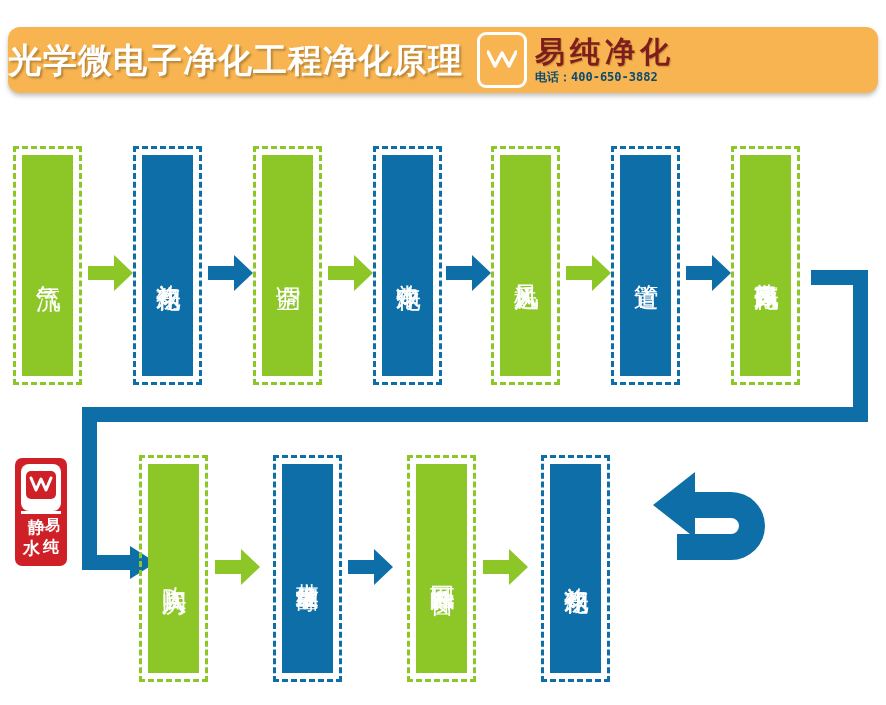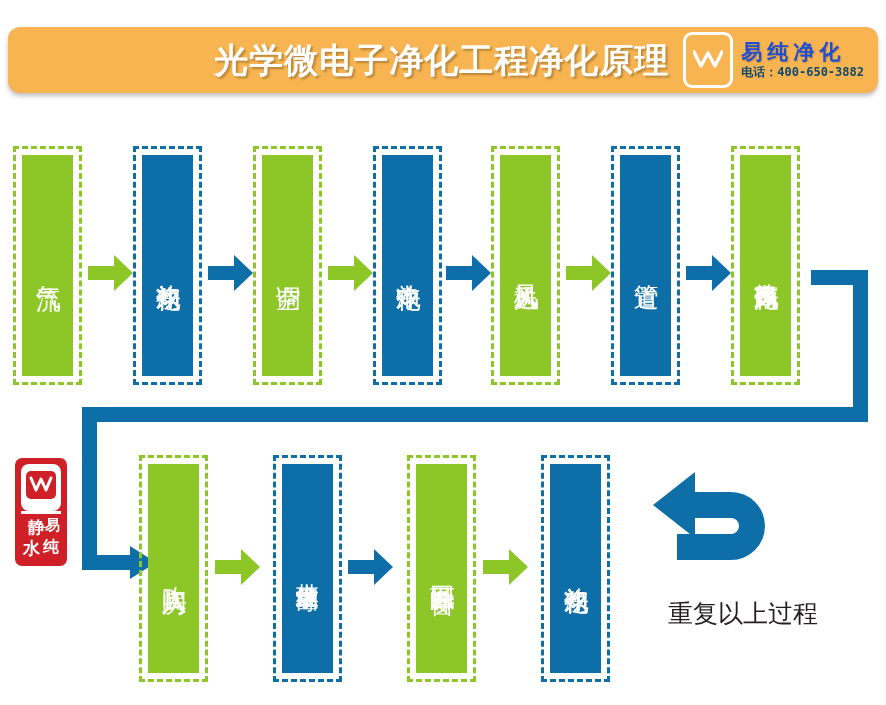--- a/index.html
+++ b/index.html
@@ -23,21 +23,20 @@
     position: absolute;
     left: 8px;
     top: 27px;
     width: 870px;
     height: 66px;
     background: #F7B450;
     border-radius: 12px;
     box-shadow: 0 3px 4px rgba(120,120,120,0.45);
     display: flex;
     align-items: center;
-    justify-content: flex-end;
     padding-right: 10px;
     box-sizing: border-box;
   }
   #banner-title {
     font-size: 34px;
     font-weight: bold;
     color: #ffffff;
     letter-spacing: 1px;
     text-shadow: 2px 2px 2px rgba(110,80,30,0.45);
     white-space: nowrap;
@@ -53,22 +52,22 @@
   #brand-mark {
     width: 44px;
     height: 50px;
     border: 3px solid #ffffff;
     border-radius: 9px;
     position: relative;
     flex: none;
   }
   #brand-text { display: flex; flex-direction: column; align-items: flex-start; }
   #brand-name {
-    color: #1d4ed8;
-    font-size: 21px;
+    color: #7f1d1d;
+    font-size: 30px;
     font-weight: bold;
     letter-spacing: 5px;
     line-height: 1.05;
     text-shadow: 1px 1px 1px rgba(110,80,30,0.35);
   }
   #brand-phone {
     color: #0c4a6e;
     font-size: 12px;
     font-weight: bold;
     letter-spacing: 0px;
@@ -299,15 +298,14 @@
              A34 34 0 0 1 78 98
              L24 98
              L24 72
              L78 72
              A6 6 0 0 0 78 56
              L42 56
              L42 76
              L0 43 Z" fill="#0E6FA8"></path>
   </svg>
 
-  <div id="repeat-caption">重复以上过程</div>
 
 </div>
 
 </body></html>

